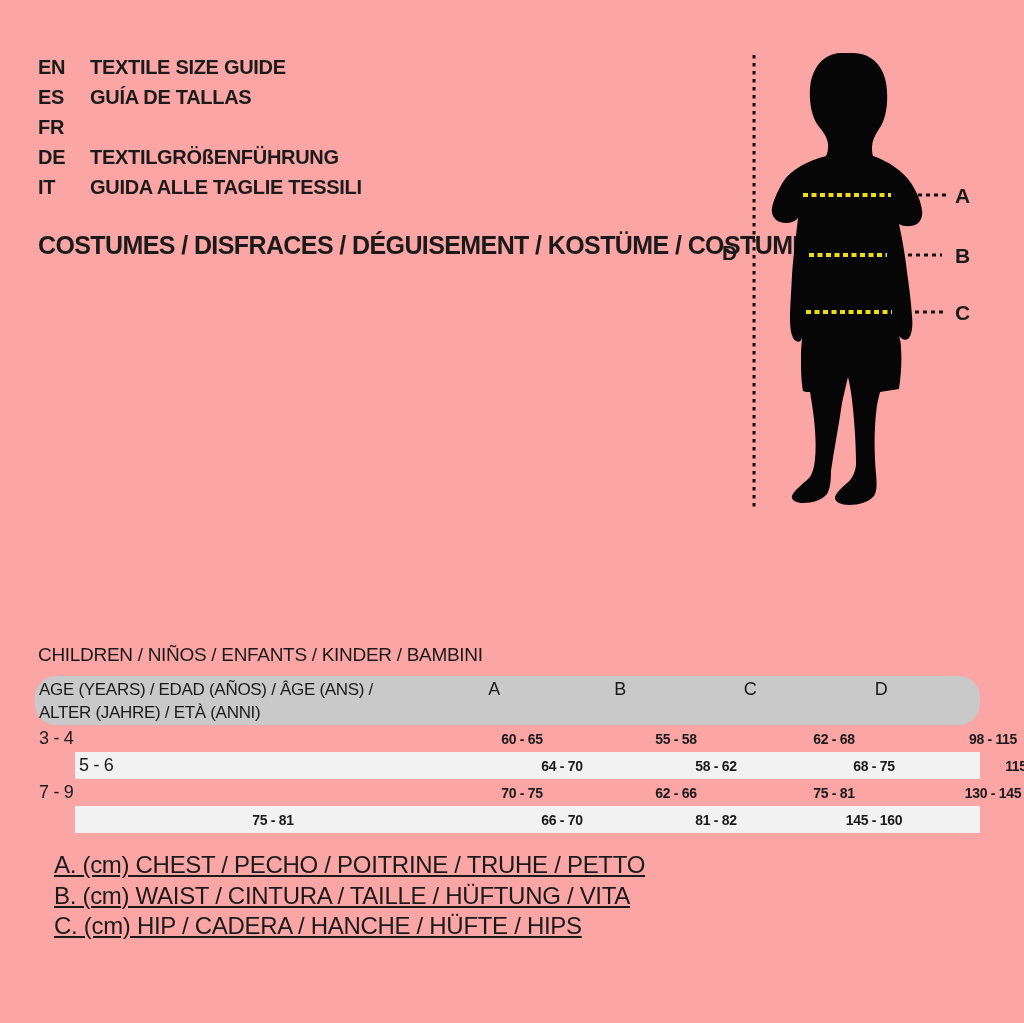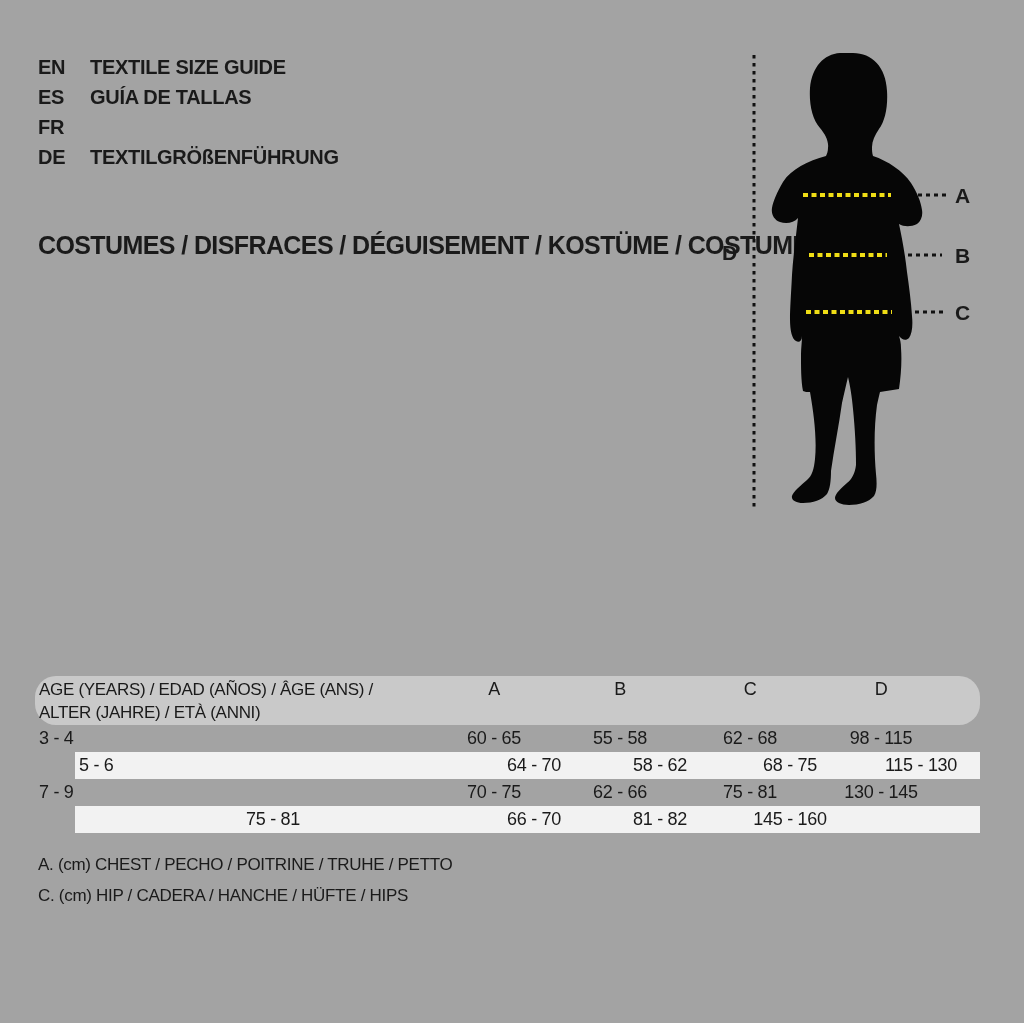--- a/index.html
+++ b/index.html
@@ -1,20 +1,20 @@
 <!DOCTYPE html>
 <html><head>
 <meta charset="utf-8">
 <style>
   html, body { margin: 0; padding: 0; background: #fff; }
   .page {
     position: relative;
     width: 1024px;
     height: 1023px;
-    background: #a3a3a3;
+    background: #fca5a5;
     font-family: "Liberation Sans", sans-serif;
     color: #1a1a1a;
     overflow: hidden;
   }
   
   .lang-block {
     position: absolute;
     left: 38px;
     top: 52px;
     letter-spacing: -0.3px;
@@ -87,33 +87,34 @@
   .age-h {
     font-size: 17px;
     line-height: 23px;
     padding: 2px 0 0 4px;
   }
   .col-h {
     font-size: 18px;
     text-align: center;
     padding-top: 3px;
   }
-  .t-row { height: 27px; align-items: center; }
+  .t-row { height: 27px; align-items: center; gap: 28px; }
   .t-row.alt { background: #f2f2f2; margin-left: 40px; }
   .age-cell { font-size: 18px; padding-left: 4px; }
-  .val-cell { font-size: 18px; text-align: center; }
+  .val-cell { font-size: 14px; text-align: center; font-weight: bold; }
   
   .legend {
     position: absolute;
-    left: 38px;
+    left: 54px;
     top: 850px;
-    font-size: 17px;
+    font-size: 24px;
     line-height: 30.5px;
     letter-spacing: -0.3px;
     white-space: nowrap;
+    text-decoration: underline;
   }
 </style>
 </head>
 <body>
 
 <div class="page">
 
   <div class="lang-block">
     <div class="lang-row">
       <span class="lang-code">EN</span>
@@ -122,20 +123,24 @@
     <div class="lang-row">
       <span class="lang-code">ES</span>
       <span class="lang-label">GUÍA DE TALLAS</span>
     </div>
     <div class="lang-row">
       <span class="lang-code">FR</span>
     </div>
     <div class="lang-row">
       <span class="lang-code">DE</span>
       <span class="lang-label">TEXTILGRÖßENFÜHRUNG</span>
+    </div>
+    <div class="lang-row">
+      <span class="lang-code">IT</span>
+      <span class="lang-label">GUIDA ALLE TAGLIE TESSILI</span>
     </div>
   </div>
 
   <div class="category-line">COSTUMES / DISFRACES / DÉGUISEMENT / KOSTÜME / COSTUMI</div>
 
   <svg class="figure-svg" viewBox="0 0 310 480" xmlns="http://www.w3.org/2000/svg">
 
     <line x1="64" y1="10" x2="64" y2="463" stroke="#111111" stroke-width="3" stroke-dasharray="3.5 4.5"></line>
 
     <path fill="#060606" d="
@@ -196,20 +201,21 @@
     <line x1="228" y1="150" x2="257" y2="150" stroke="#111111" stroke-width="3" stroke-dasharray="4 4"></line>
     <line x1="218" y1="210" x2="252" y2="210" stroke="#111111" stroke-width="3" stroke-dasharray="4 4"></line>
     <line x1="225" y1="267" x2="257" y2="267" stroke="#111111" stroke-width="3" stroke-dasharray="4 4"></line>
   </svg>
 
   <div class="m-label a">A</div>
   <div class="m-label b">B</div>
   <div class="m-label c">C</div>
   <div class="m-label d">D</div>
 
+  <div class="section-title">CHILDREN / NIÑOS / ENFANTS / KINDER / BAMBINI</div>
 
   <div class="size-table">
     <div class="t-grid t-header">
       <div class="age-h">
         <div>AGE (YEARS) / EDAD (AÑOS) / ÂGE (ANS) /</div>
         <div>ALTER (JAHRE) / ETÀ (ANNI)</div>
       </div>
       <div class="col-h">A</div>
       <div class="col-h">B</div>
       <div class="col-h">C</div>
@@ -240,16 +246,17 @@
     <div class="t-grid t-row alt">
       <div class="val-cell">75 - 81</div>
       <div class="val-cell">66 - 70</div>
       <div class="val-cell">81 - 82</div>
       <div class="val-cell">145 - 160</div>
     </div>
   </div>
 
   <div class="legend">
     <div>A. (cm) CHEST / PECHO / POITRINE / TRUHE / PETTO</div>
+    <div>B. (cm) WAIST / CINTURA / TAILLE / HÜFTUNG / VITA</div>
     <div>C. (cm) HIP / CADERA / HANCHE / HÜFTE / HIPS</div>
   </div>
 
 </div>
 
 </body></html>

